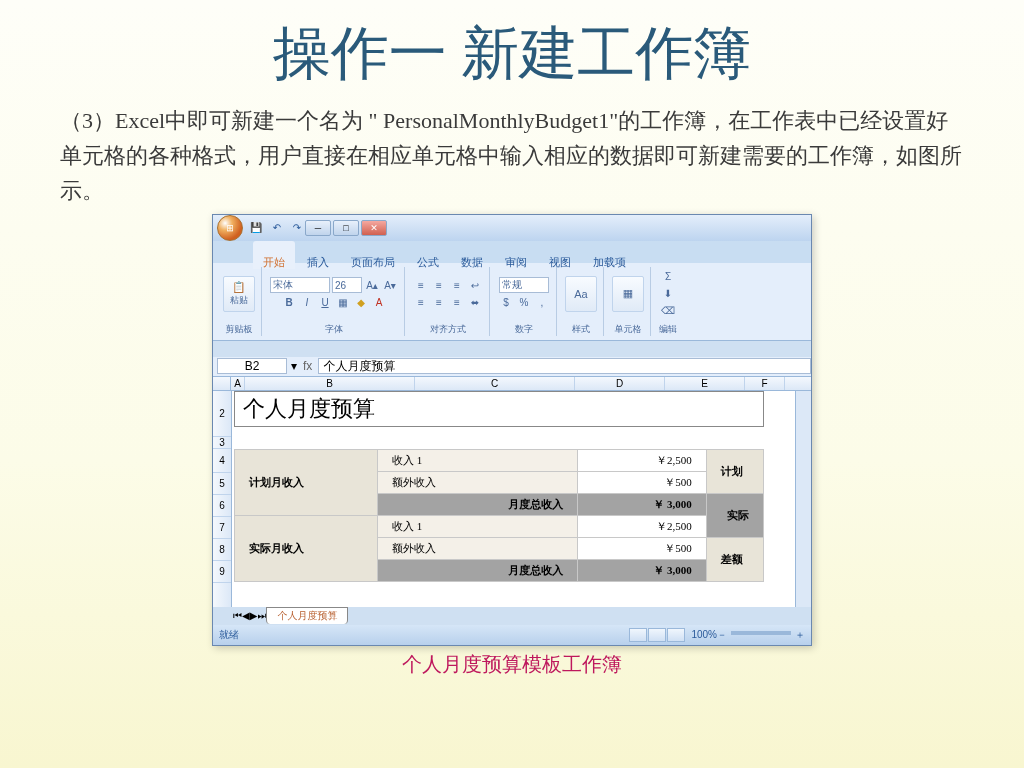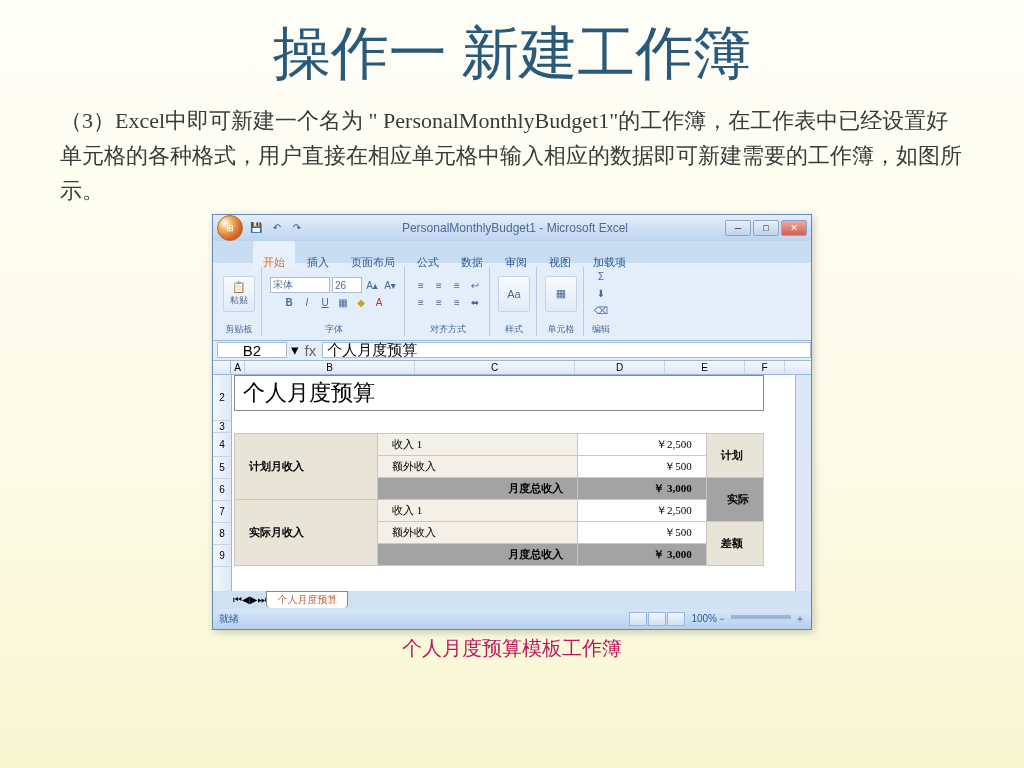--- a/index.html
+++ b/index.html
@@ -63,21 +63,21 @@
   .ribbon { background:#e4eefb; display:flex; padding:4px; gap:2px; border-bottom:1px solid #9ab8da;}
   .ribbon-group { border-right:1px solid #b8cce4; padding:0 6px; display:flex; flex-direction:column; align-items:center; font-size:10px; color:#4a6a9a;}
   .rg-content { flex:1; display:flex; align-items:center; justify-content:center; gap:2px; padding:2px 0;}
   .rg-label { text-align:center; font-size:9px; padding-top:2px;}
   .big-btn { width:32px; height:36px; background:linear-gradient(#f8fbff,#e0eaf7); border:1px solid #c0d4ec; border-radius:2px; display:flex; flex-direction:column; align-items:center; justify-content:center; font-size:11px;}
   .font-row { display:flex; gap:2px; align-items:center;}
   .font-combo { width:60px; height:16px; background:#fff; border:1px solid #a8bcd6; font-size:10px; padding:0 2px; display:flex; align-items:center;}
   .size-combo { width:30px; height:16px; background:#fff; border:1px solid #a8bcd6; font-size:10px; padding:0 2px; display:flex; align-items:center;}
   .mini-btn { width:16px; height:16px; border:1px solid transparent; display:flex; align-items:center; justify-content:center; font-size:10px;}
   .fmt-stack { display:flex; flex-direction:column; gap:1px;}
-  .formula-bar { background:#e4eefb; display:flex; align-items:center; height:20px; border-bottom:1px solid #9ab8da; font-size:15px;}
+  .formula-bar { background:#e4eefb; display:flex; align-items:center; height:20px; border-bottom:1px solid #9ab8da; font-size:12px;margin-top:16px;}
   .name-box { width:70px; background:#fff; border:1px solid #a8bcd6; height:16px; margin:0 4px; padding:0 4px; display:flex; align-items:center; justify-content:center;}
   .fx { padding:0 6px; color:#666;}
   .formula-input { flex:1; background:#fff; border:1px solid #a8bcd6; height:16px; padding:0 4px; display:flex; align-items:center;}
   .sheet-area { background:#fff; height:230px; overflow:hidden; position:relative; display:flex; flex-direction:column;}
   .col-headers { display:flex; background:linear-gradient(#f4f8fd,#dce8f7); border-bottom:1px solid #9ab8da; font-size:10px;}
   .corner { width:18px; border-right:1px solid #9ab8da;}
   .col-h { border-right:1px solid #c0d4ec; text-align:center; padding:1px 0;}
   .grid-body { flex:1; display:flex; overflow:hidden;}
   .row-headers { display:flex; flex-direction:column; background:linear-gradient(to right,#f4f8fd,#dce8f7); border-right:1px solid #9ab8da; font-size:10px;}
   .row-h { width:18px; text-align:center; border-bottom:1px solid #c0d4ec; display:flex; align-items:center; justify-content:center;}
@@ -108,21 +108,20 @@
 <p class="body-text">（3）Excel中即可新建一个名为 " PersonalMonthlyBudget1"的工作簿，在工作表中已经设置好单元格的各种格式，用户直接在相应单元格中输入相应的数据即可新建需要的工作簿，如图所示。</p>
 
 <div class="excel-window">
   <div class="titlebar">
     <div class="office-orb">⊞</div>
     <div class="qat">
       <div class="qat-btn">💾</div>
       <div class="qat-btn">↶</div>
       <div class="qat-btn">↷</div>
     </div>
-    <div class="title-text">PersonalMonthlyBudget1 - Microsoft Excel</div>
     <div class="win-controls">
       <div class="win-btn">─</div>
       <div class="win-btn">□</div>
       <div class="win-btn win-close">✕</div>
     </div>
   </div>
 
   <div class="ribbon-tabs">
     <div class="ribbon-tab active">开始</div>
     <div class="ribbon-tab">插入</div>
@@ -177,20 +176,31 @@
         <div class="font-row">
           <div class="mini-btn">≡</div>
           <div class="mini-btn">≡</div>
           <div class="mini-btn">≡</div>
           <div class="mini-btn">⬌</div>
         </div>
       </div>
       <div class="rg-label">对齐方式</div>
     </div>
     <div class="ribbon-group">
+      <div class="rg-content fmt-stack">
+        <div class="font-combo" style="width:50px">常规</div>
+        <div class="font-row">
+          <div class="mini-btn">$</div>
+          <div class="mini-btn">%</div>
+          <div class="mini-btn">,</div>
+        </div>
+      </div>
+      <div class="rg-label">数字</div>
+    </div>
+    <div class="ribbon-group">
       <div class="rg-content">
           <div class="big-btn">Aa</div>
         </div>
       <div class="rg-label">样式</div>
     </div>
     <div class="ribbon-group">
       <div class="rg-content">
           <div class="big-btn">▦</div>
         </div>
       <div class="rg-label">单元格</div>

